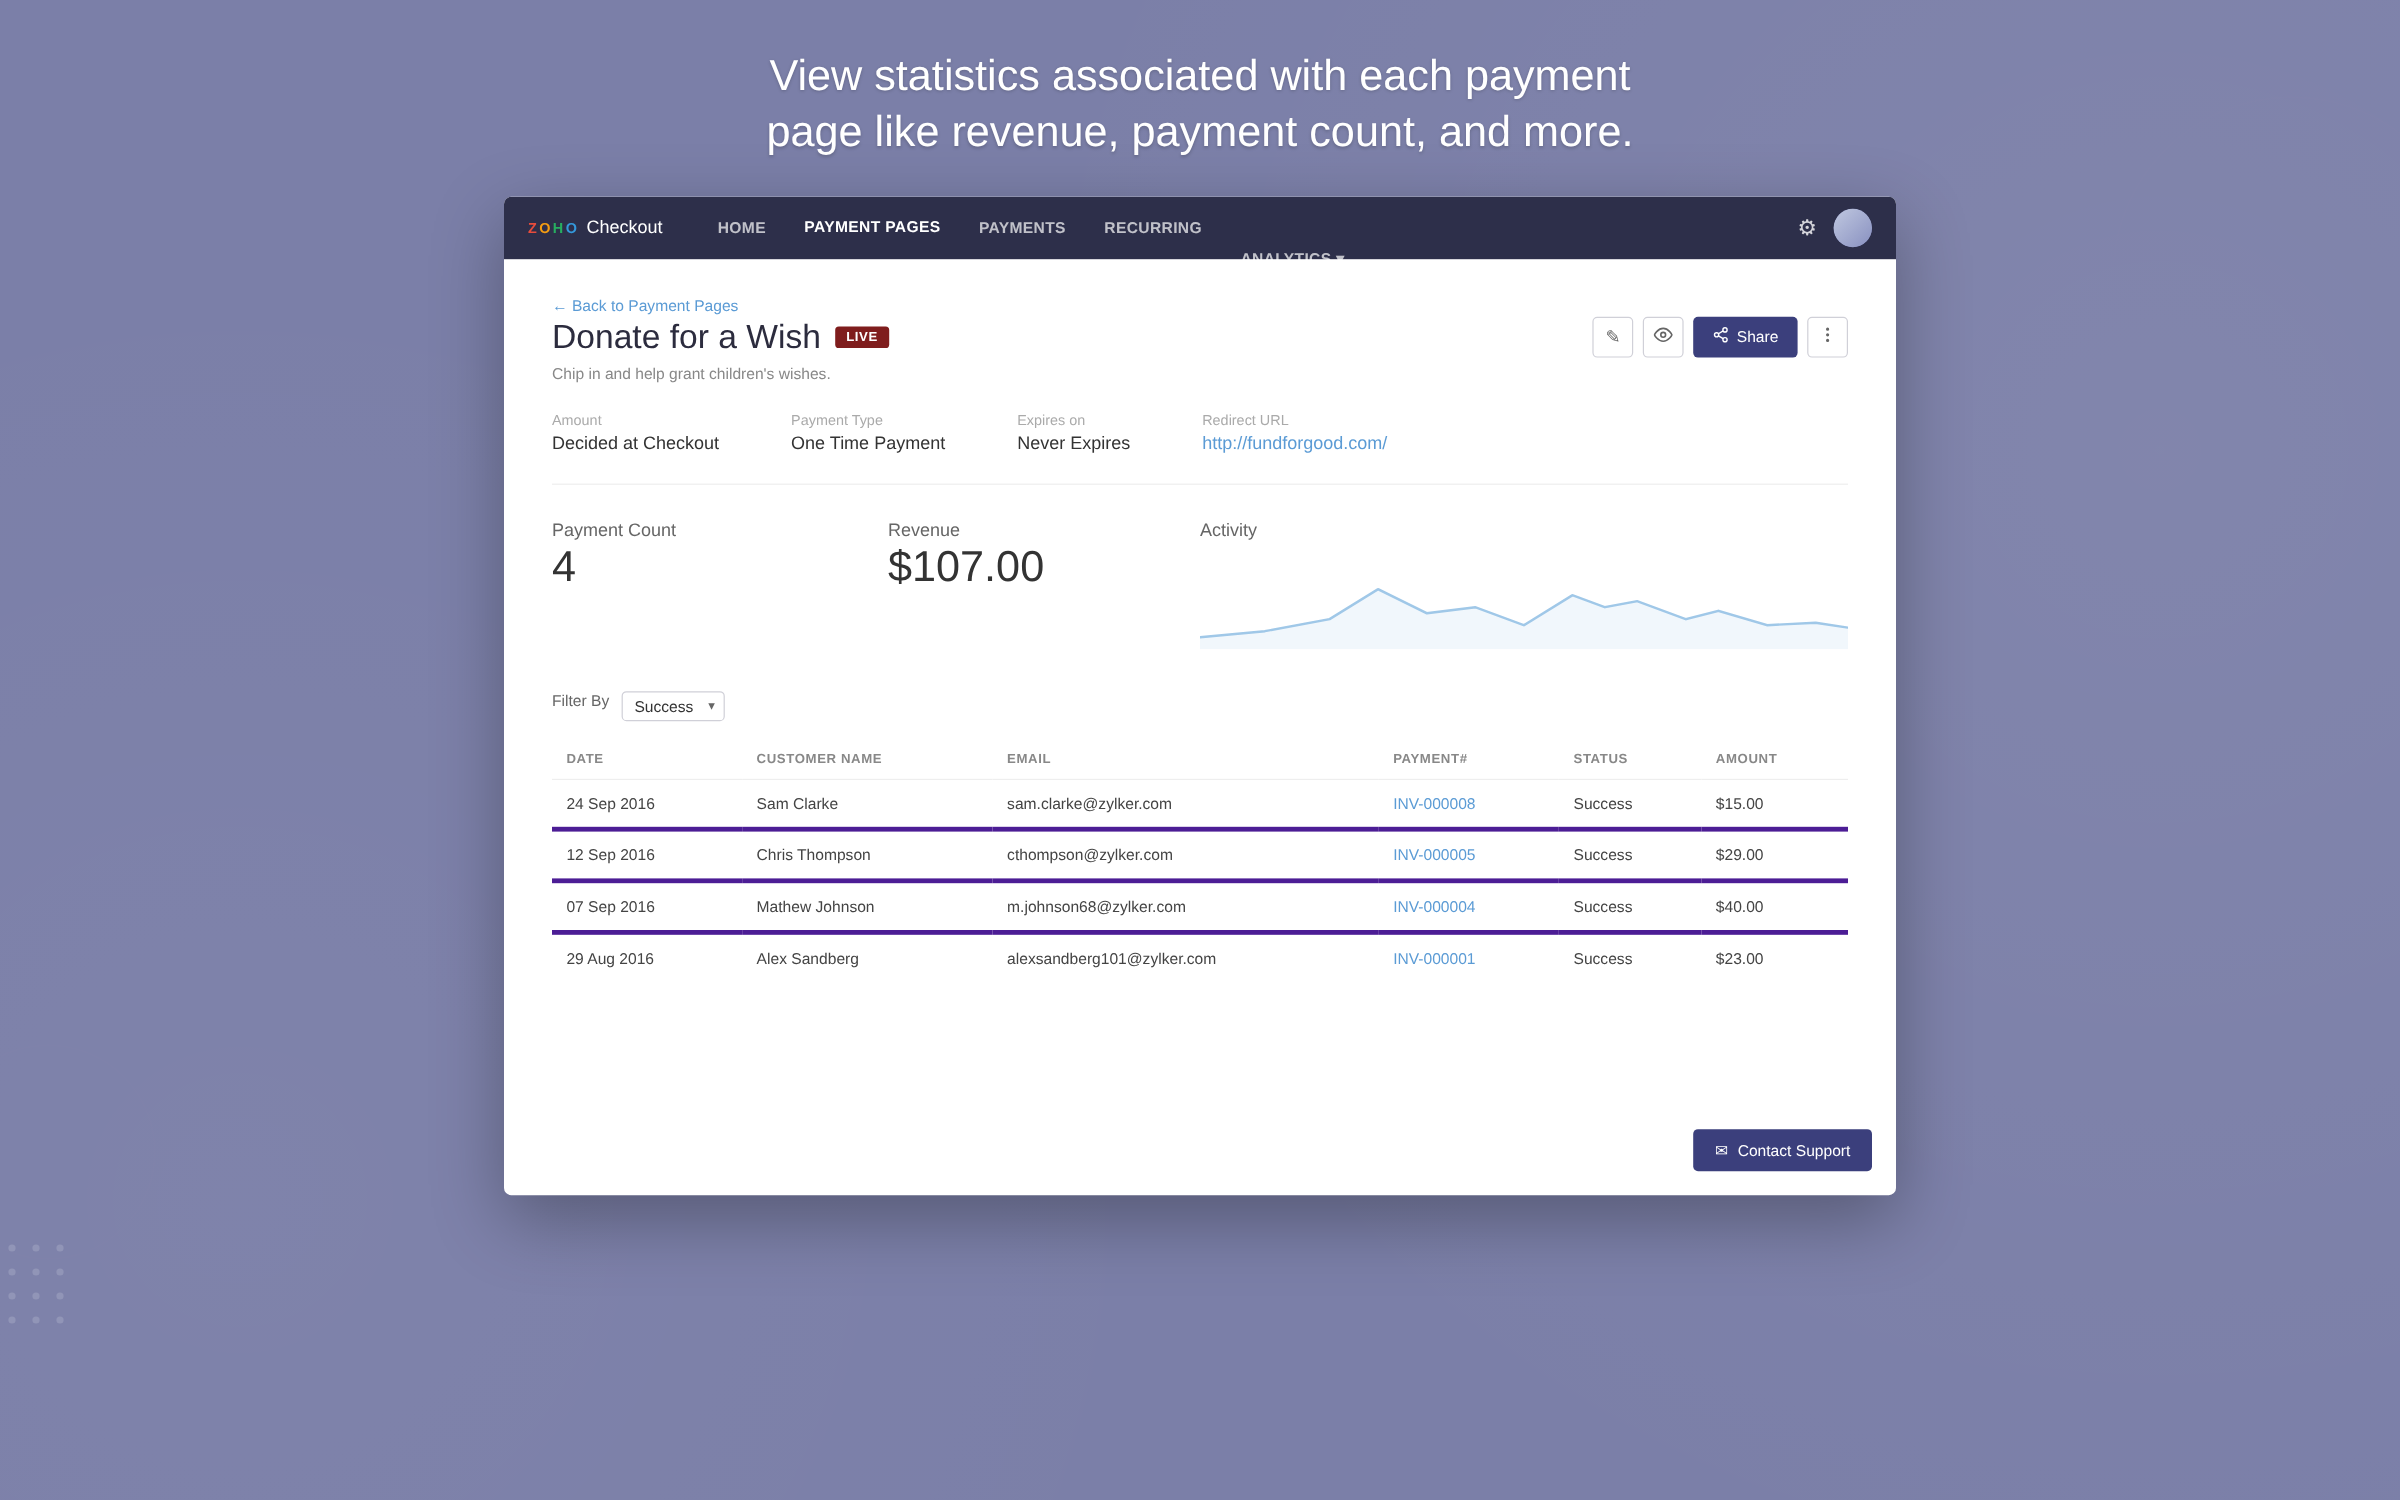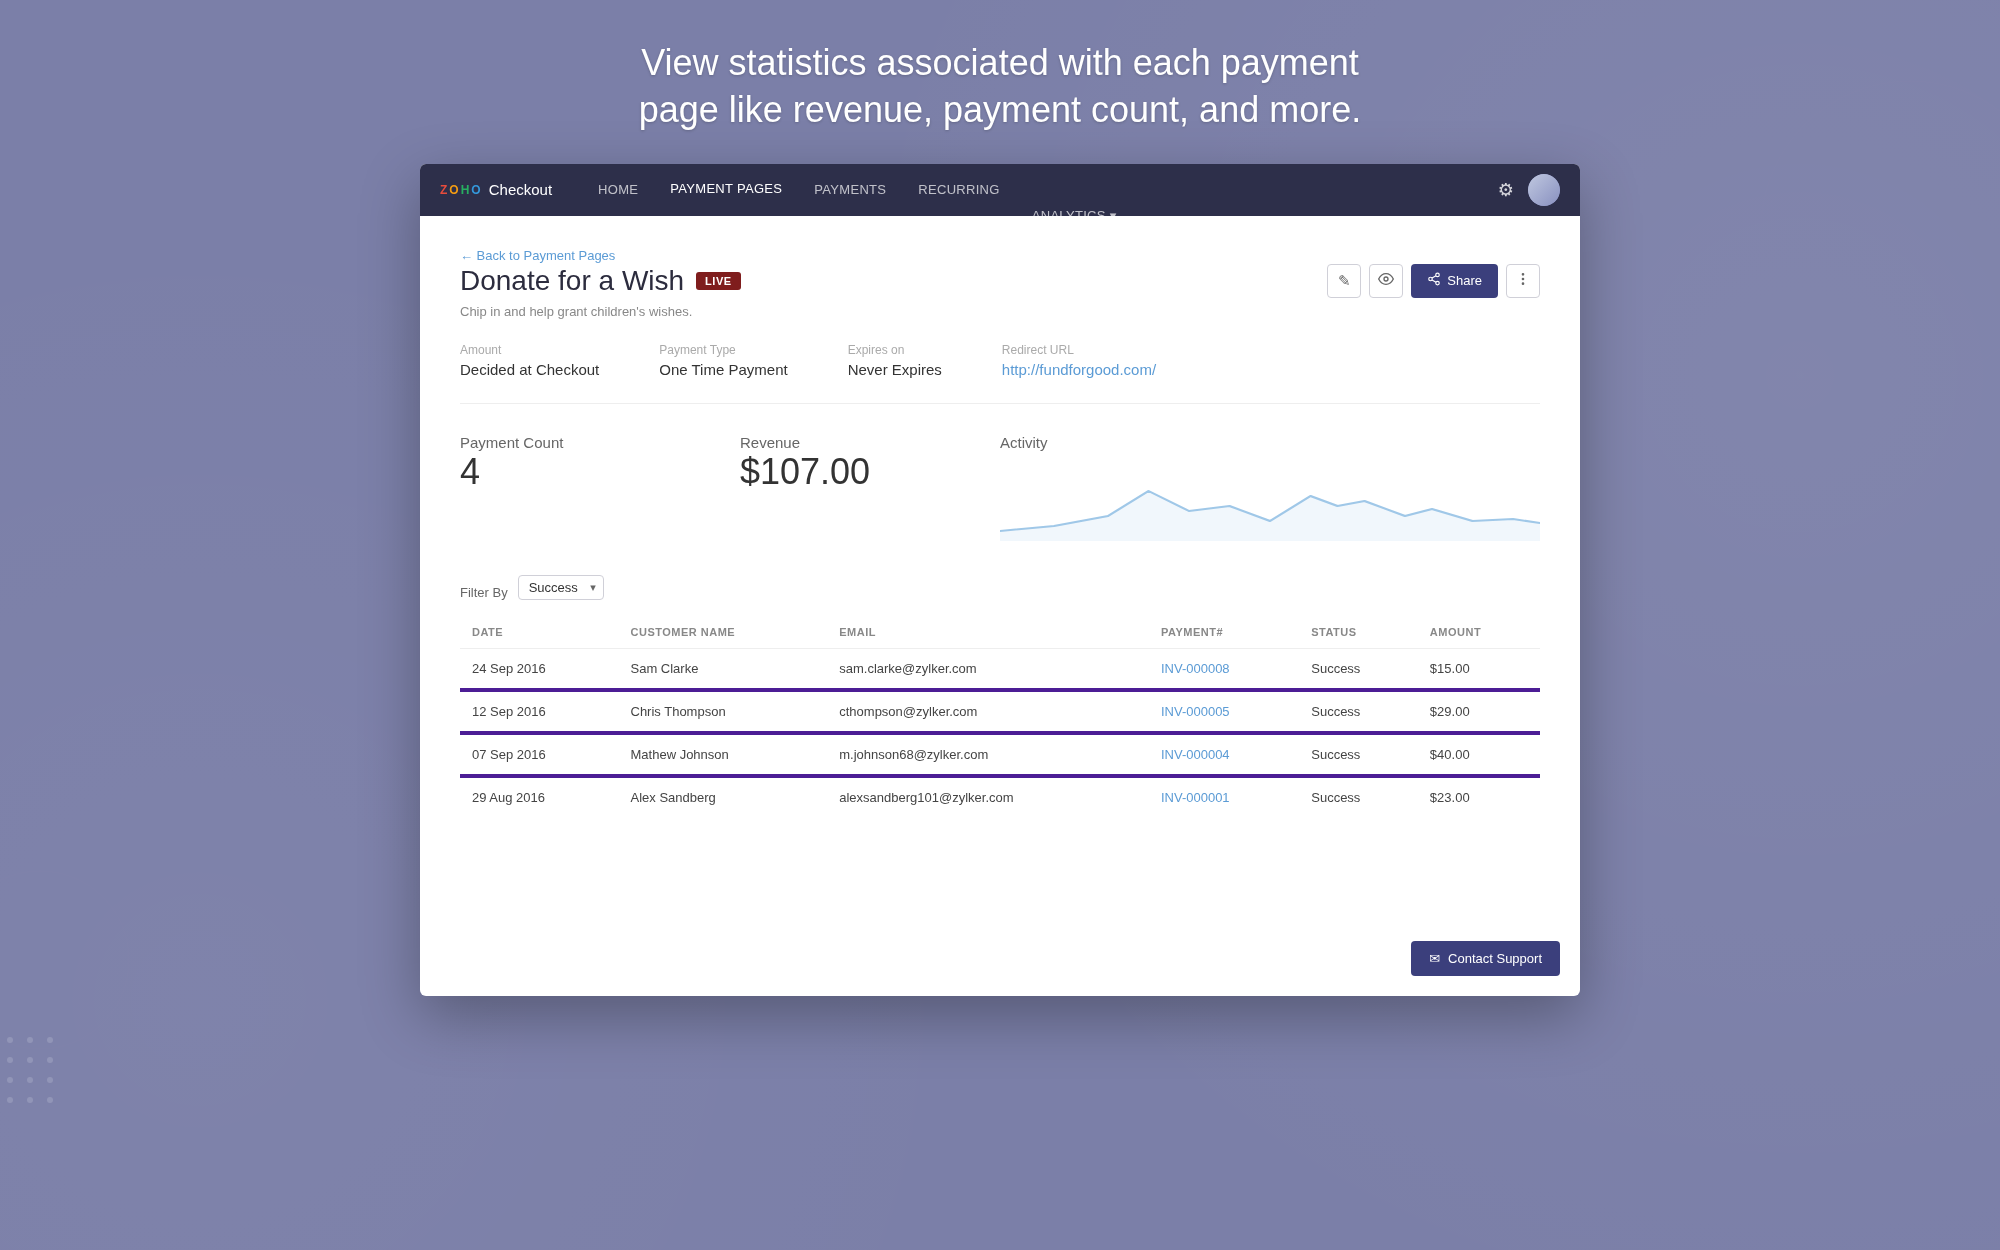--- a/index.html
+++ b/index.html
@@ -99,21 +99,21 @@
       flex: 1;
     }
     .nav-link {
       color: rgba(255,255,255,0.7);
       text-decoration: none;
       padding: 0 16px;
       height: 66px;
       display: flex;
       align-items: center;
       font-size: 13px;
-      font-weight: 400;
+      font-weight: 700;
       letter-spacing: 0.3px;
       cursor: pointer;
       transition: color 0.2s;
     }
     .nav-link.active {
       color: white;
       border-bottom: 2px solid white;
     }
     .nav-link-analytics {
       display: flex;
@@ -290,21 +290,21 @@
       margin-bottom: 10px;
     }
     .activity-chart {
       width: 100%;
       height: 80px;
     }
 
     
     .filter-row {
       display: flex;
-      align-items: flex-end;
+      align-items: flex-start;
       gap: 10px;
       margin-bottom: 16px;
     }
     .filter-label {
       font-size: 13px;
       color: #666;
     }
     .filter-select {
       border: 1px solid #d0d0d8;
       border-radius: 4px;

